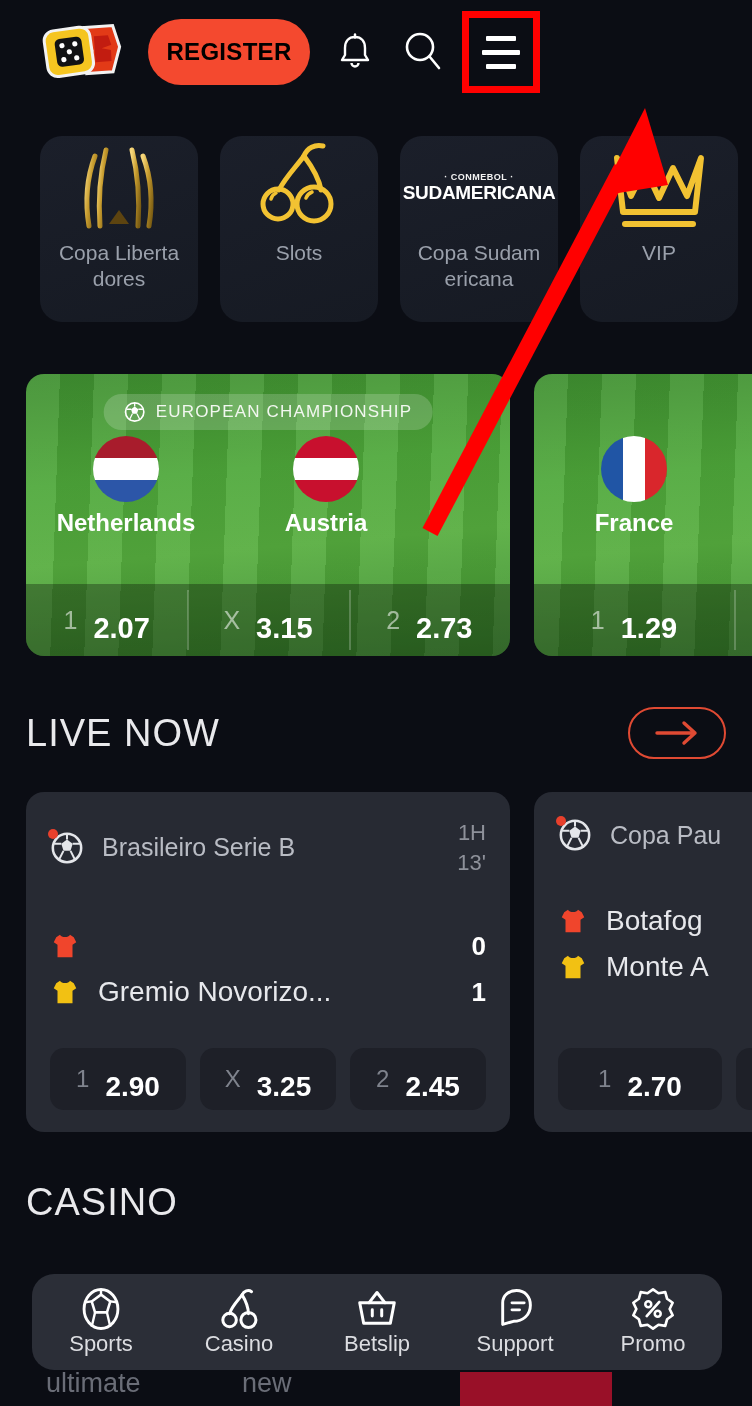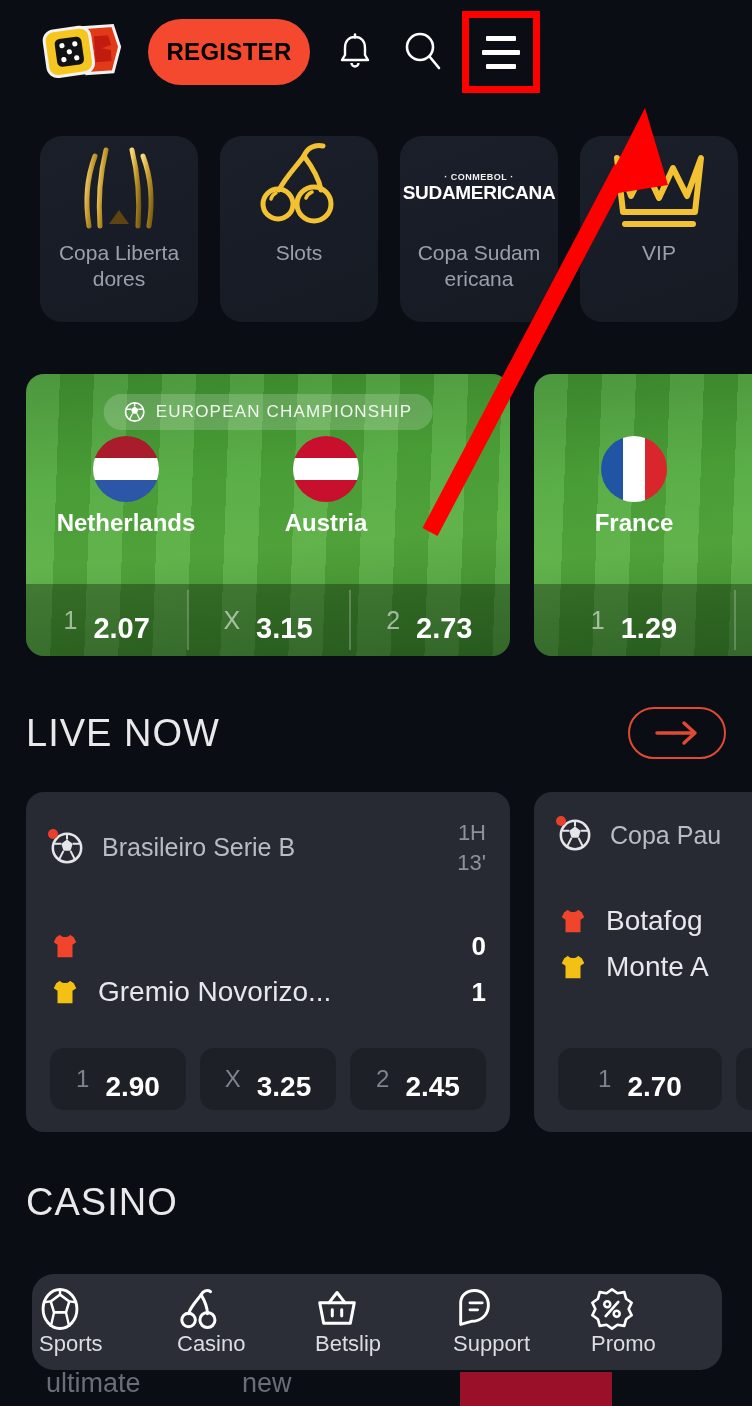--- a/index.html
+++ b/index.html
@@ -134,21 +134,21 @@
   .bgtext { position: absolute; left: 0; width: 752px; top: 1368px; height: 38px; }
   .bgtext span { position: absolute; font-size: 27px; color: #6a6d77; }
   .bgtag { position: absolute; right: 140px; top: 1372px; width: 152px; height: 34px; background: #a8112a; opacity: .9; }
 
   
   .bnav {
     position: absolute; left: 32px; top: 1274px; width: 690px; height: 96px;
     border-radius: 22px; background: #2b2e37;
     display: flex; align-items: center; justify-content: space-around;
   }
-  .bnav-item { display: flex; flex-direction: column; align-items: flex-start; width: 124px; }
+  .bnav-item { display: flex; flex-direction: column; align-items: center; width: 124px; }
   .bnav-ico { height: 44px; display: flex; align-items: center; justify-content: center; }
   .bnav-label { font-size: 22px; color: #dcdde1; }
 
   
   .anno { position: absolute; left: 0; top: 0; width: 752px; height: 1406px; pointer-events: none; }
 </style>
 </head>
 <body>
 
 <div class="screen">

